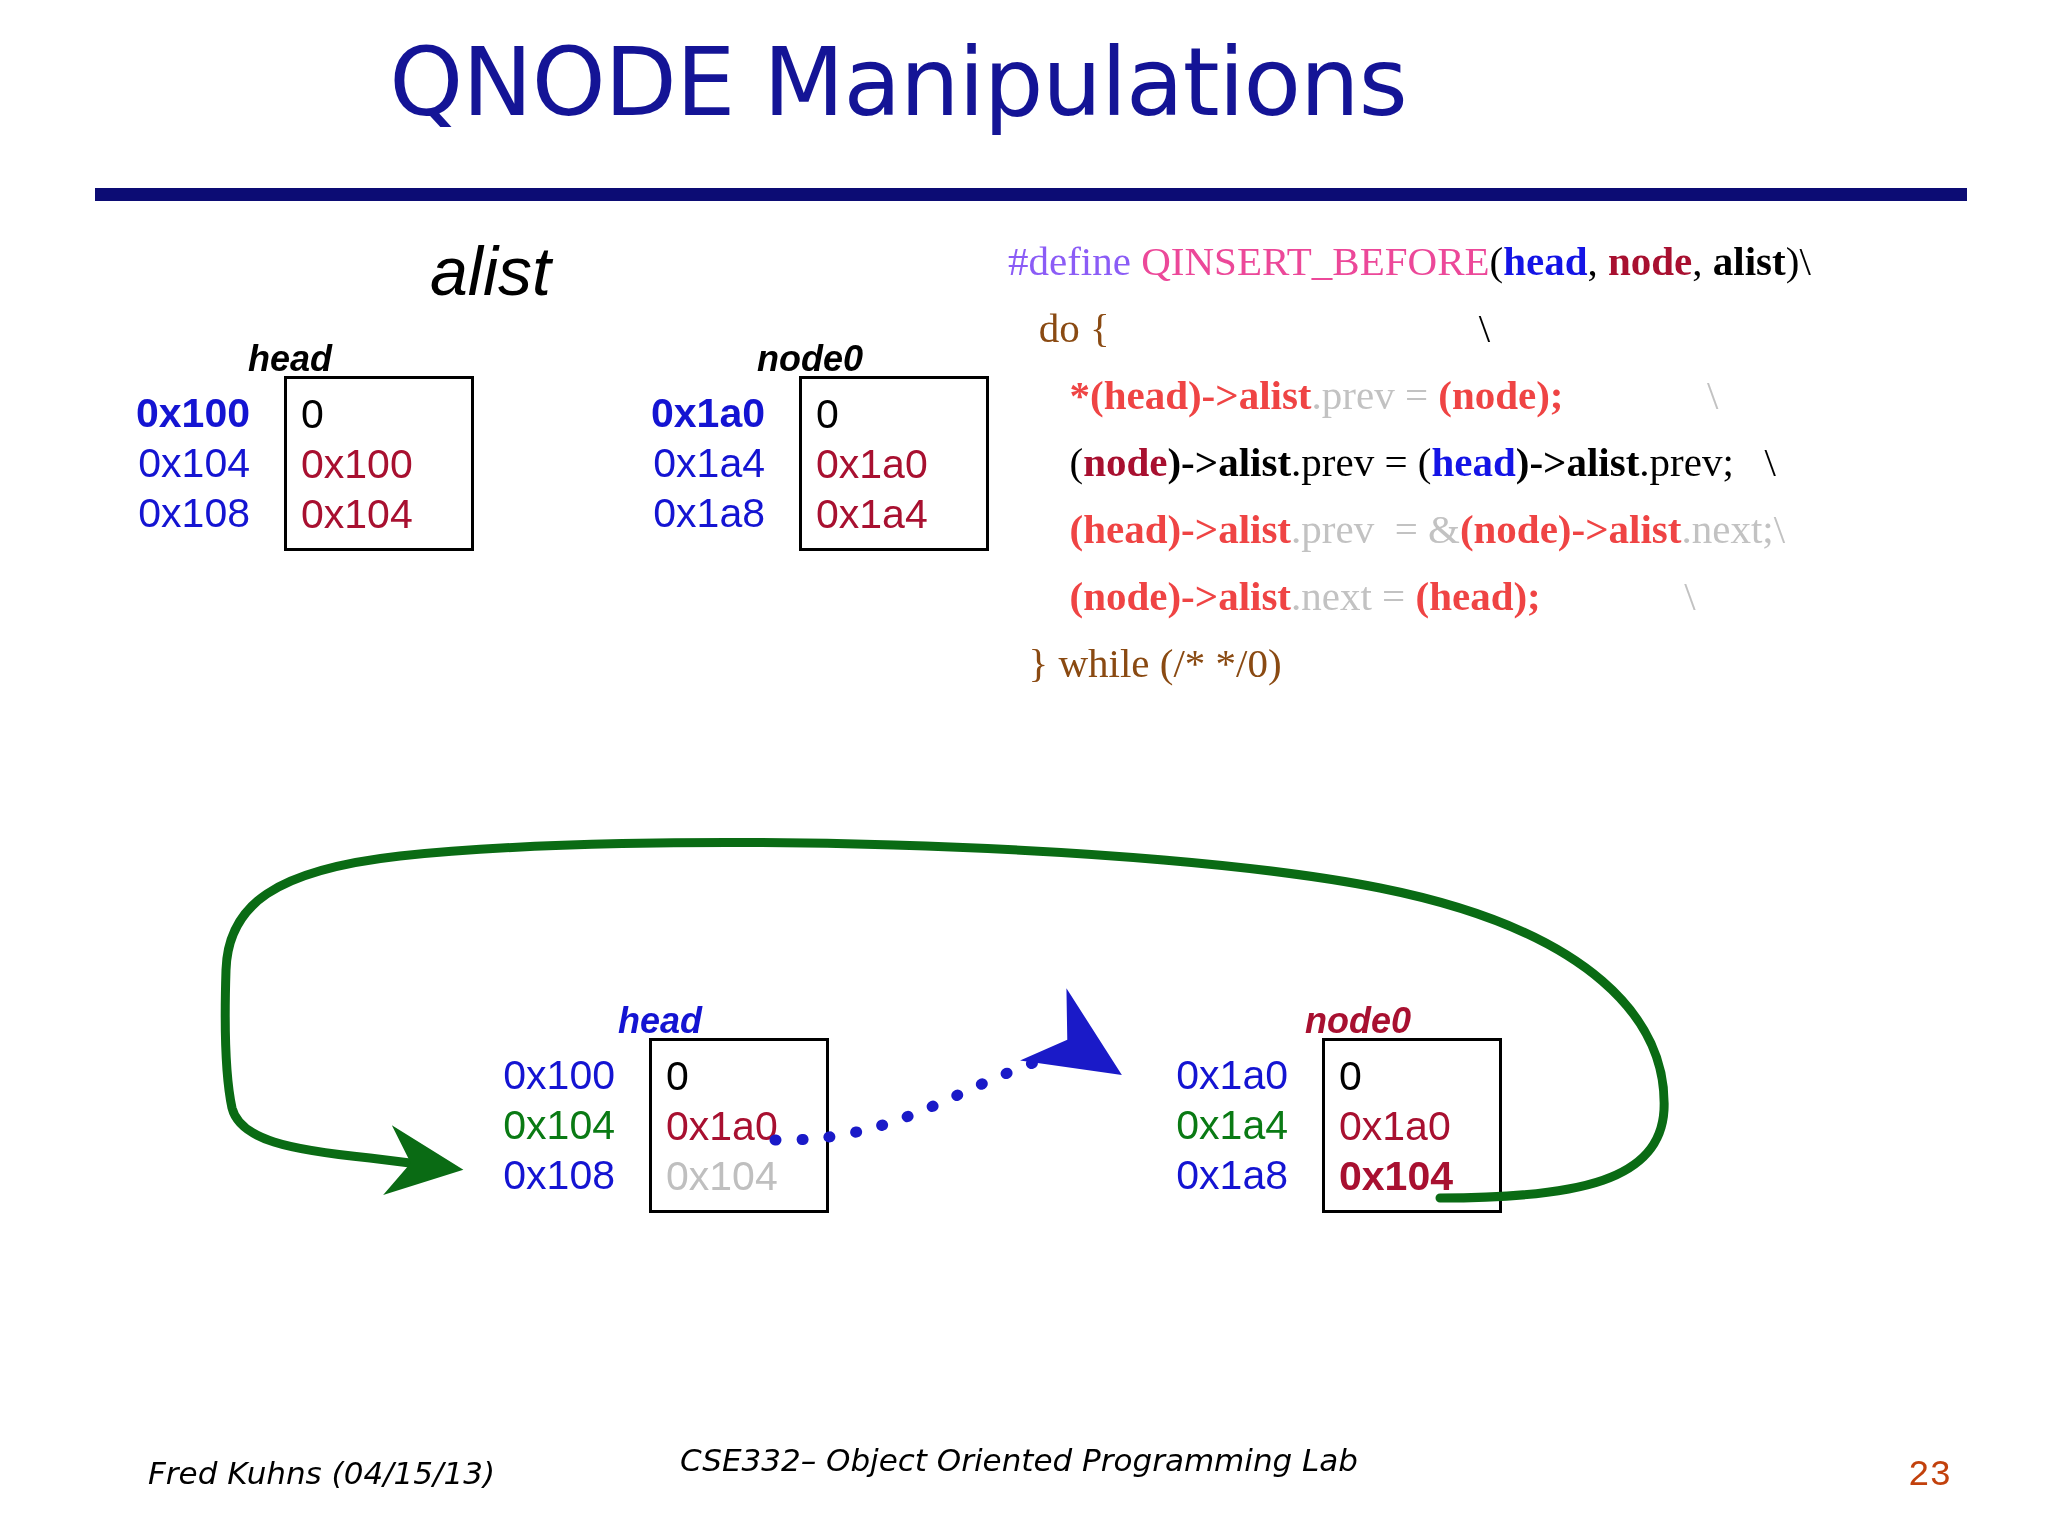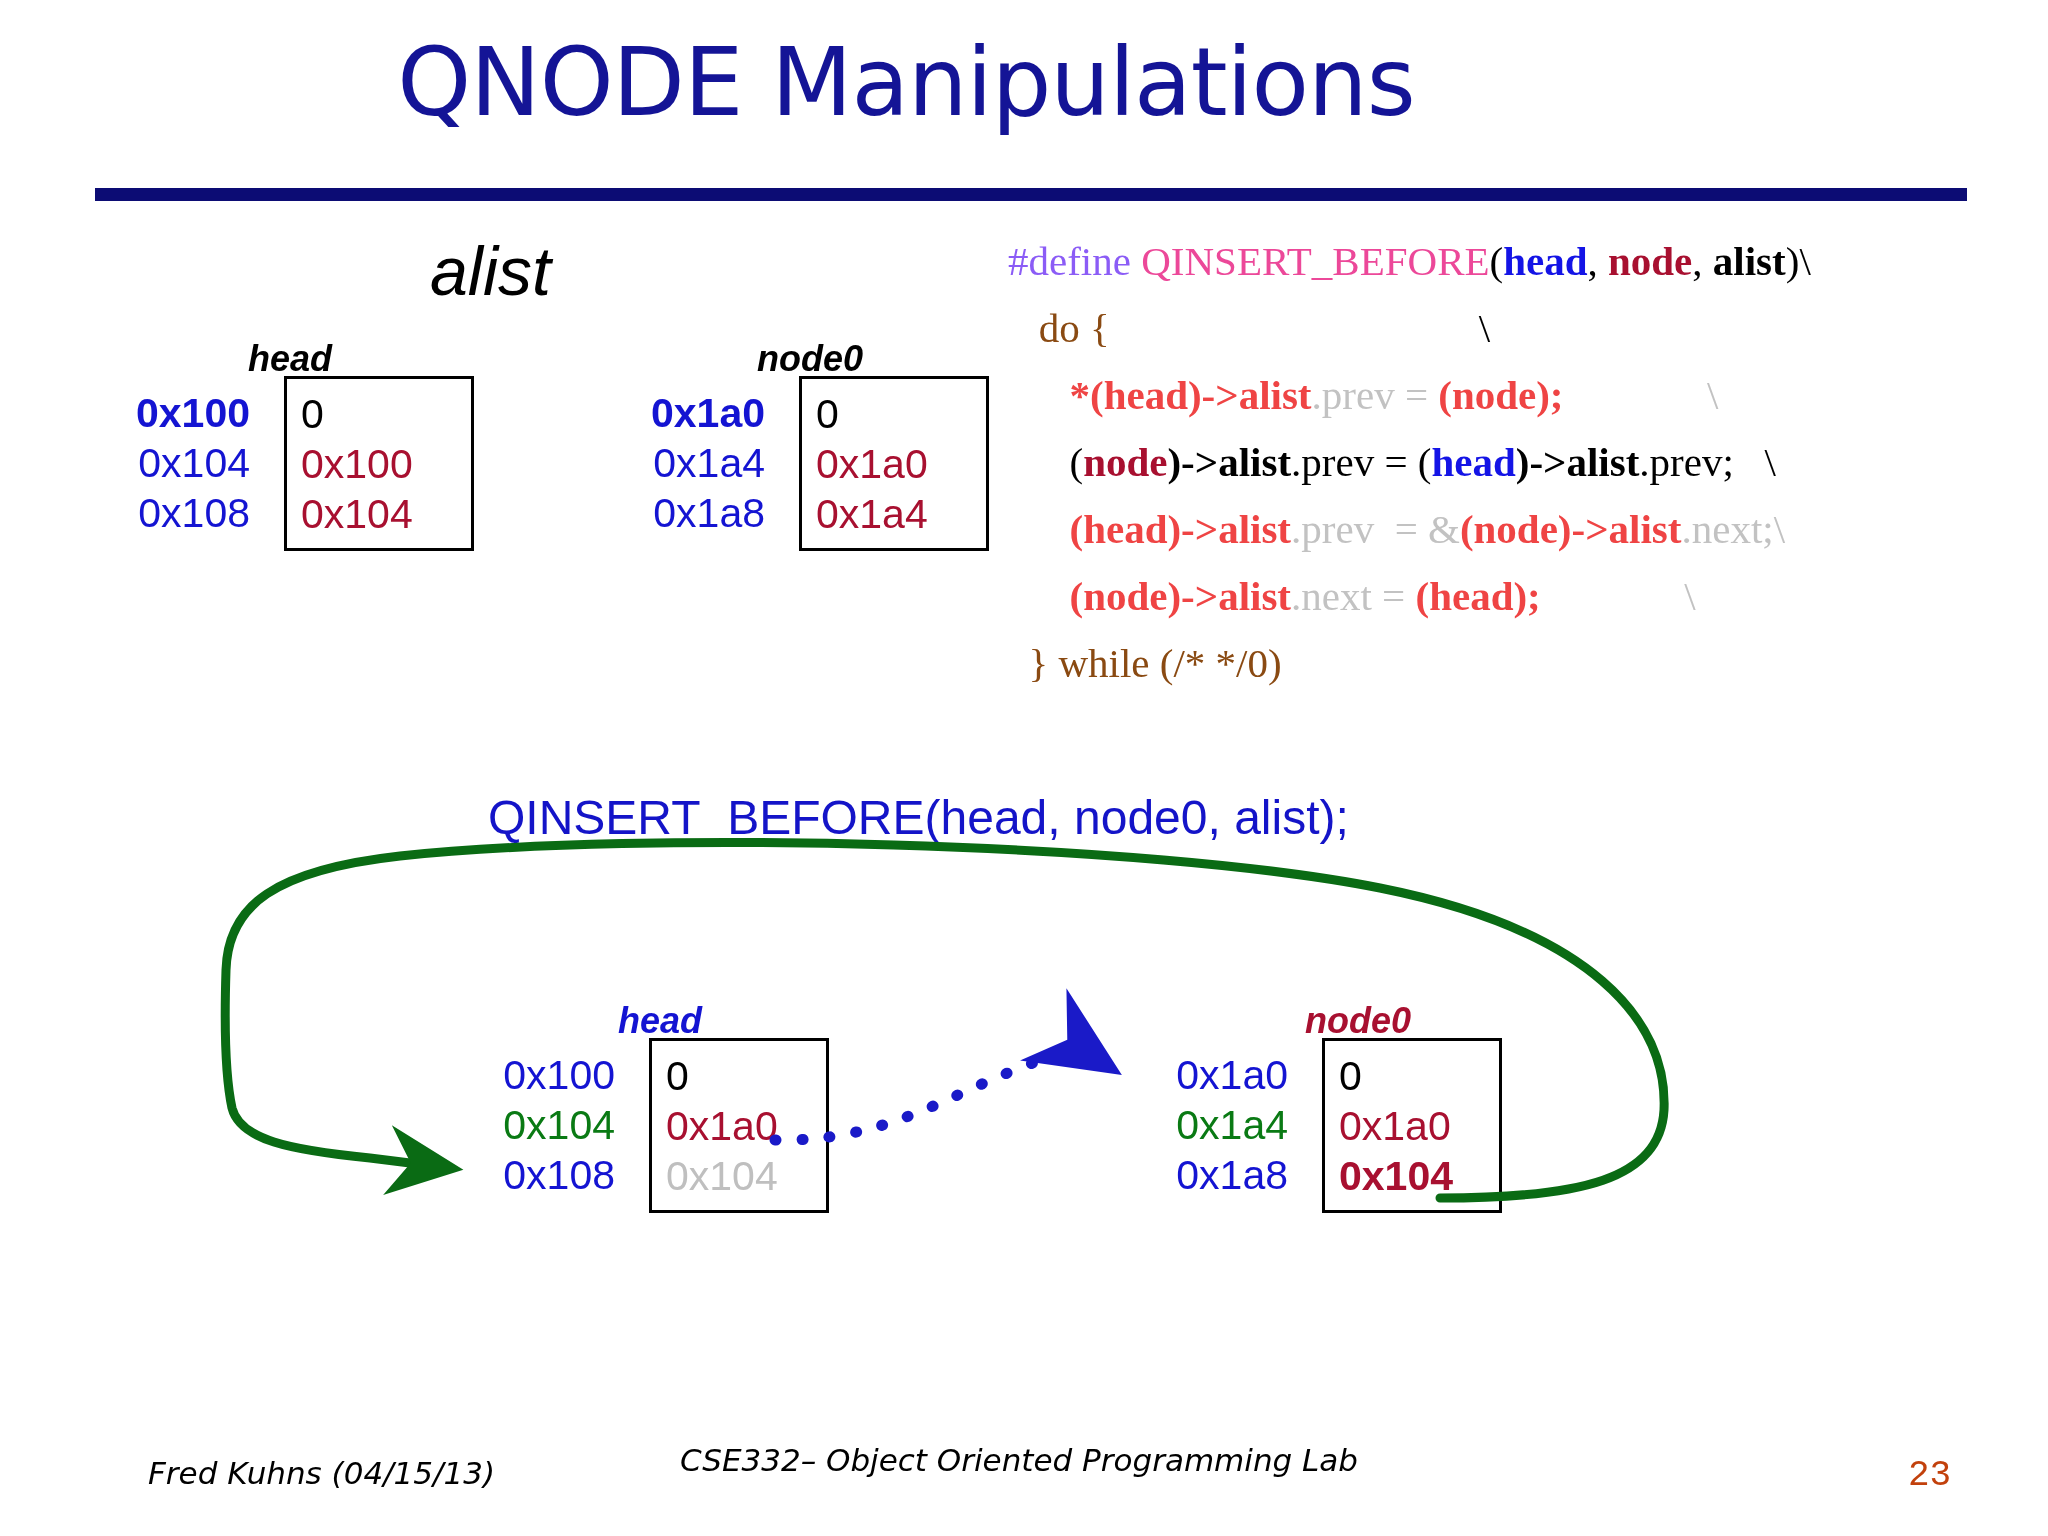--- a/index.html
+++ b/index.html
@@ -13,21 +13,20 @@
 
   
   #slide-title{
     position:absolute;left:0;top:28px;width:1796px;
     text-align:center;
     font-family:"DejaVu Sans", sans-serif;
     font-size:94px;font-weight:400;
     color:#141496;
     letter-spacing:-1px;
     white-space:nowrap;
-    margin-left:8px;
   }
   #title-rule{
     position:absolute;left:95px;top:188px;width:1872px;height:13px;
     background:#0c0c74;
   }
 
   
   #before-caption{
     position:absolute;left:430px;top:232px;
     font-family:"Liberation Sans", sans-serif;
@@ -148,21 +147,20 @@
       <div class="val-col" style="width:190px;height:175px;">
         <div class="cell c-black">0</div>
         <div class="cell c-red">0x1a0</div>
         <div class="cell c-red">0x1a4</div>
       </div>
     </div>
   </div>
 
   <div id="code-block"><span class="ln"><span class="k-green">#define </span><span class="k-blue">QINSERT_BEFORE</span><span class="k-plain">(</span><span class="k-head">head</span><span class="k-plain">, </span><span class="k-node">node</span><span class="k-plain">, </span><span class="k-alist">alist</span><span class="k-plain">)\</span></span><span class="ln"><span>   </span><span class="k-brown">do {</span><span class="k-plain">                                    \</span></span><span class="ln"><span>      </span><span class="k-dim-b">*(head)-&gt;</span><span class="k-dim-b">alist</span><span class="k-dim">.prev = </span><span class="k-dim-b">(node);</span><span class="k-dim">              \</span></span><span class="ln"><span>      </span><span class="k-plain">(</span><span class="k-node">node</span><span class="k-bold">)-&gt;</span><span class="k-bold">alist</span><span class="k-plain">.prev = </span><span class="k-plain">(</span><span class="k-head">head</span><span class="k-bold">)-&gt;</span><span class="k-bold">alist</span><span class="k-plain">.prev;</span><span class="k-plain">   \</span></span><span class="ln"><span>      </span><span class="k-dim-b">(head)-&gt;</span><span class="k-dim-b">alist</span><span class="k-dim">.prev  = &amp;</span><span class="k-dim-b">(node)-&gt;</span><span class="k-dim-b">alist</span><span class="k-dim">.next;\</span></span><span class="ln"><span>      </span><span class="k-dim-b">(node)-&gt;</span><span class="k-dim-b">alist</span><span class="k-dim">.next = </span><span class="k-dim-b">(head);</span><span class="k-dim">              \</span></span><span class="ln"><span class="k-brown">  } while (/* */0)</span></span></div>
 
-  <div id="call-line">QINSERT_BEFORE(head, node0, alist);</div>
 
   <div class="node-block" id="after-head" style="left:455px;top:1000px;">
     <div class="node-label" id="after-head-label-el" style="left: 60px; width: 290px; color: rgb(20, 20, 210);">head</div>
     <div class="node-rows">
       <div class="addr-col" style="width:160px;">
         <div class="cell c-blue">0x100</div>
         <div class="cell c-green">0x104</div>
         <div class="cell c-blue">0x108</div>
       </div>
       <div class="val-col" style="width:180px;height:175px;">

